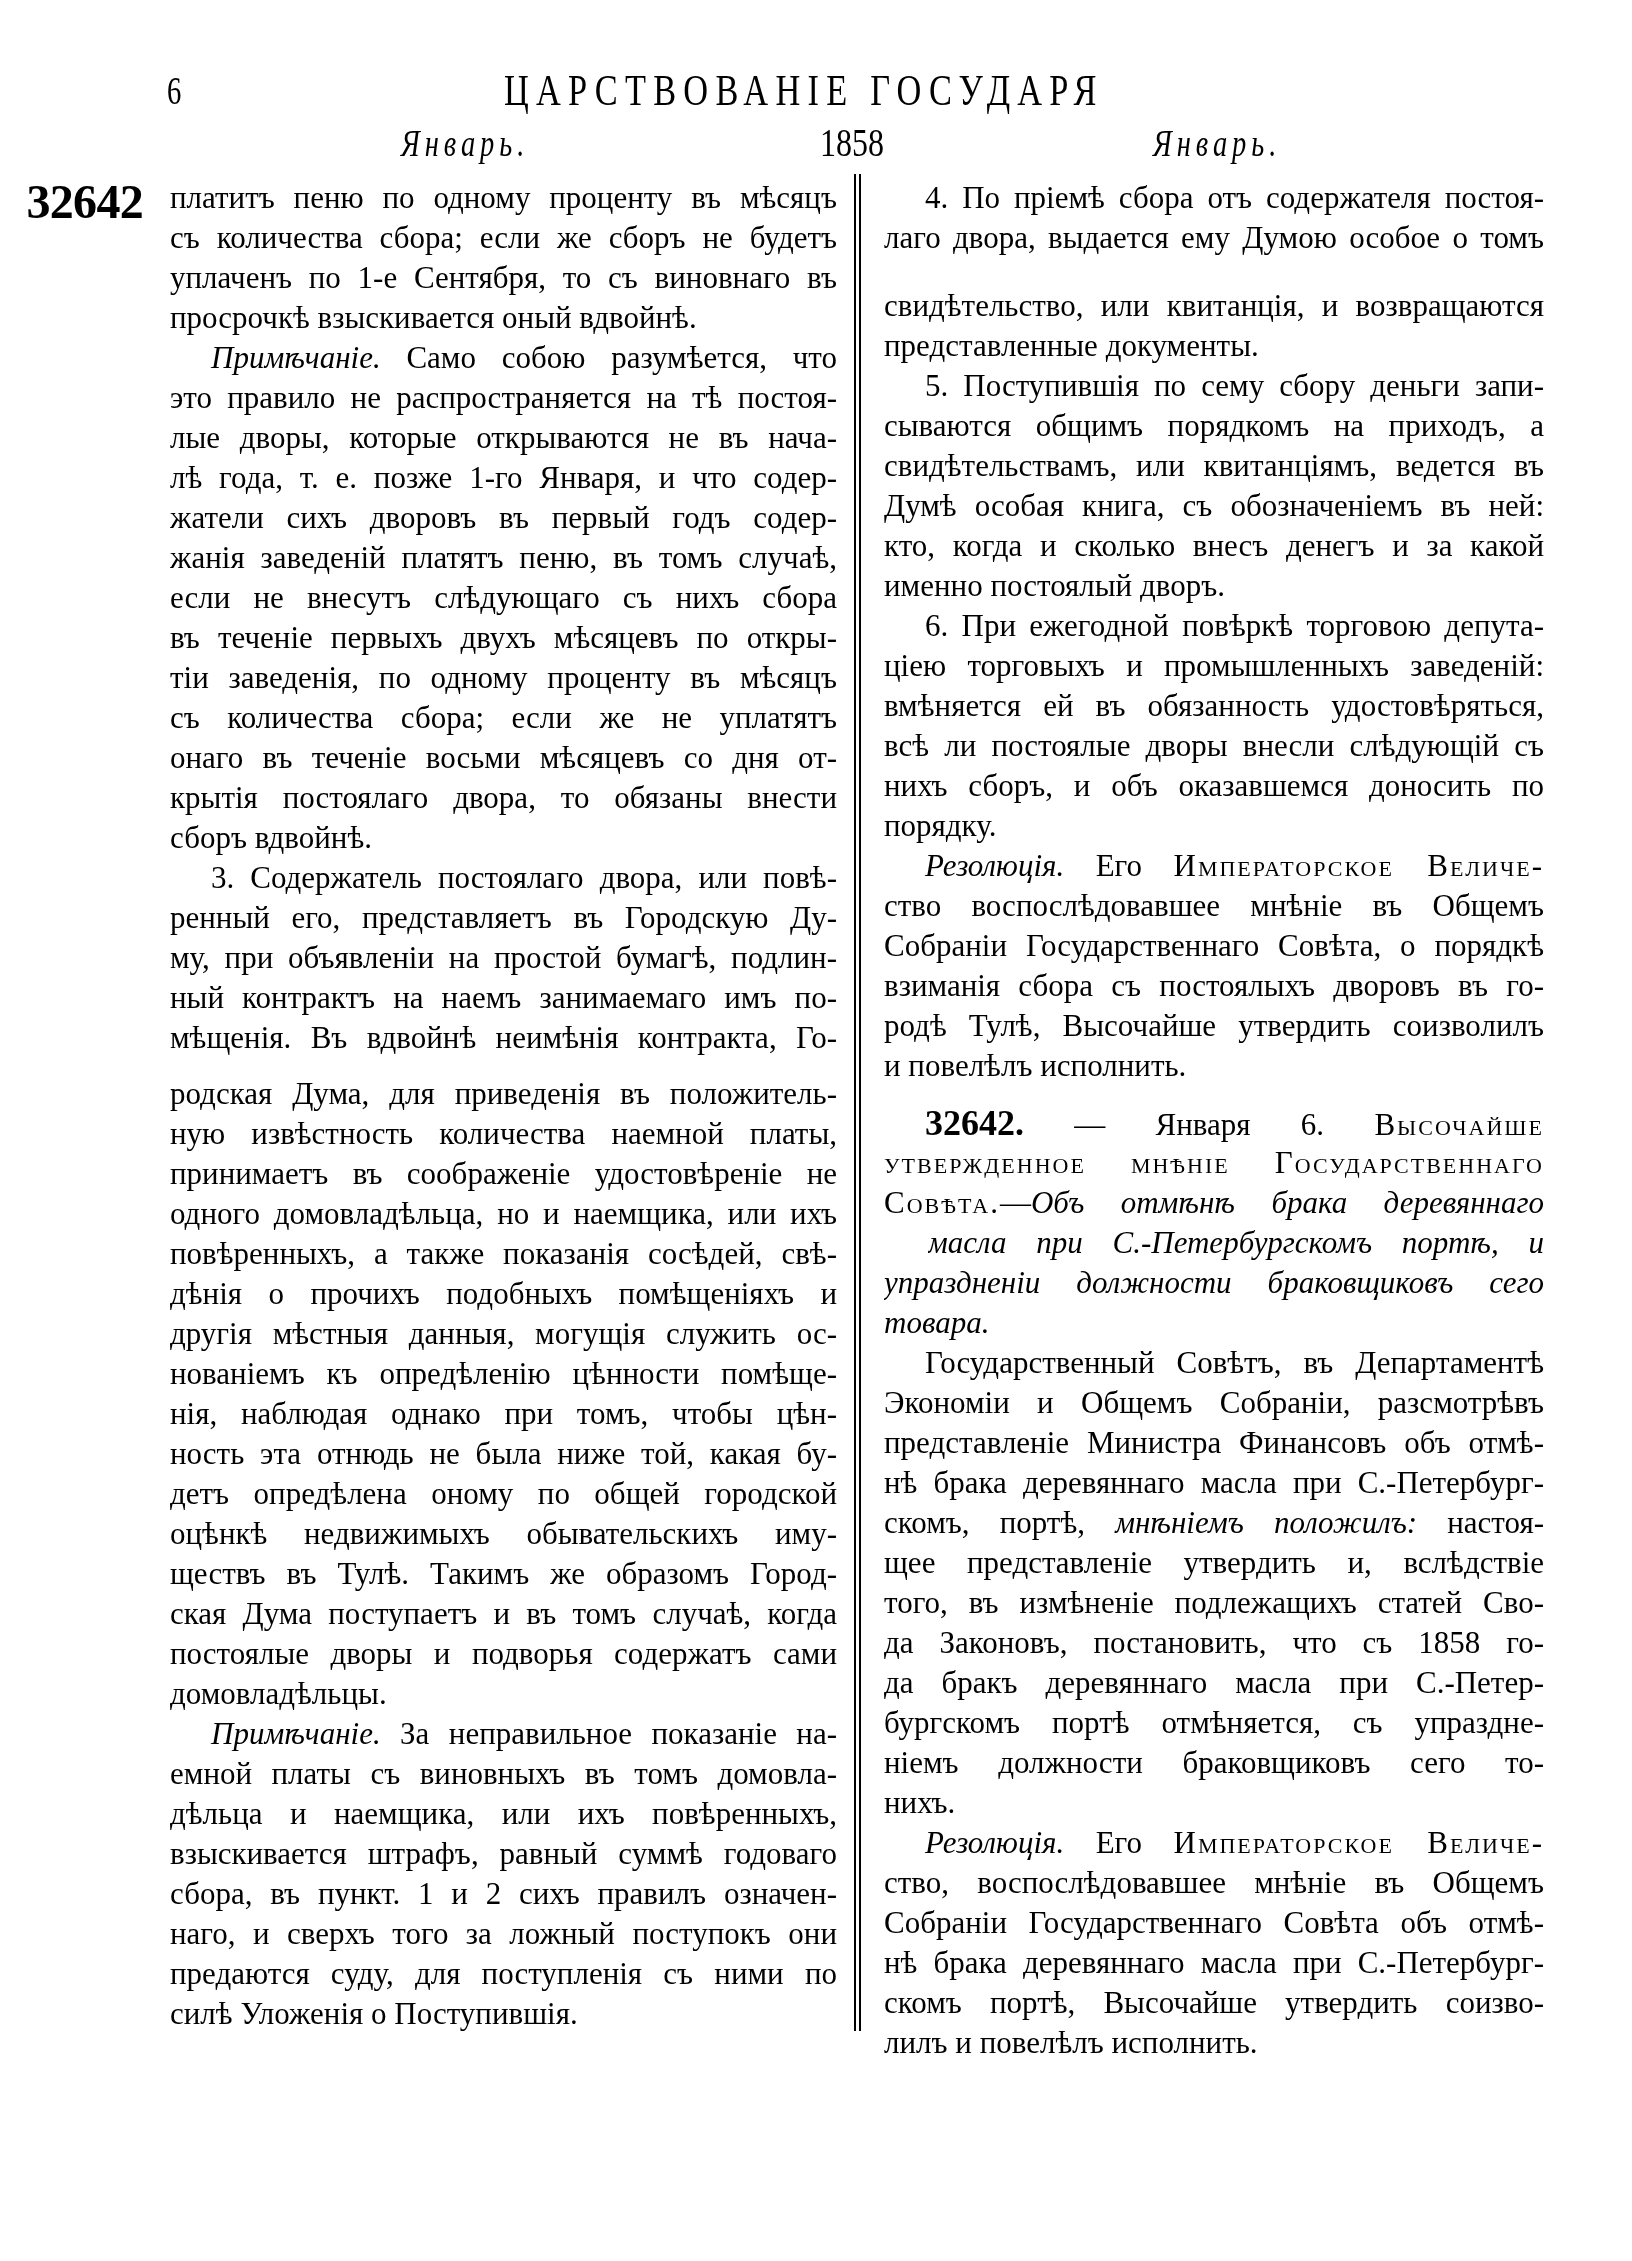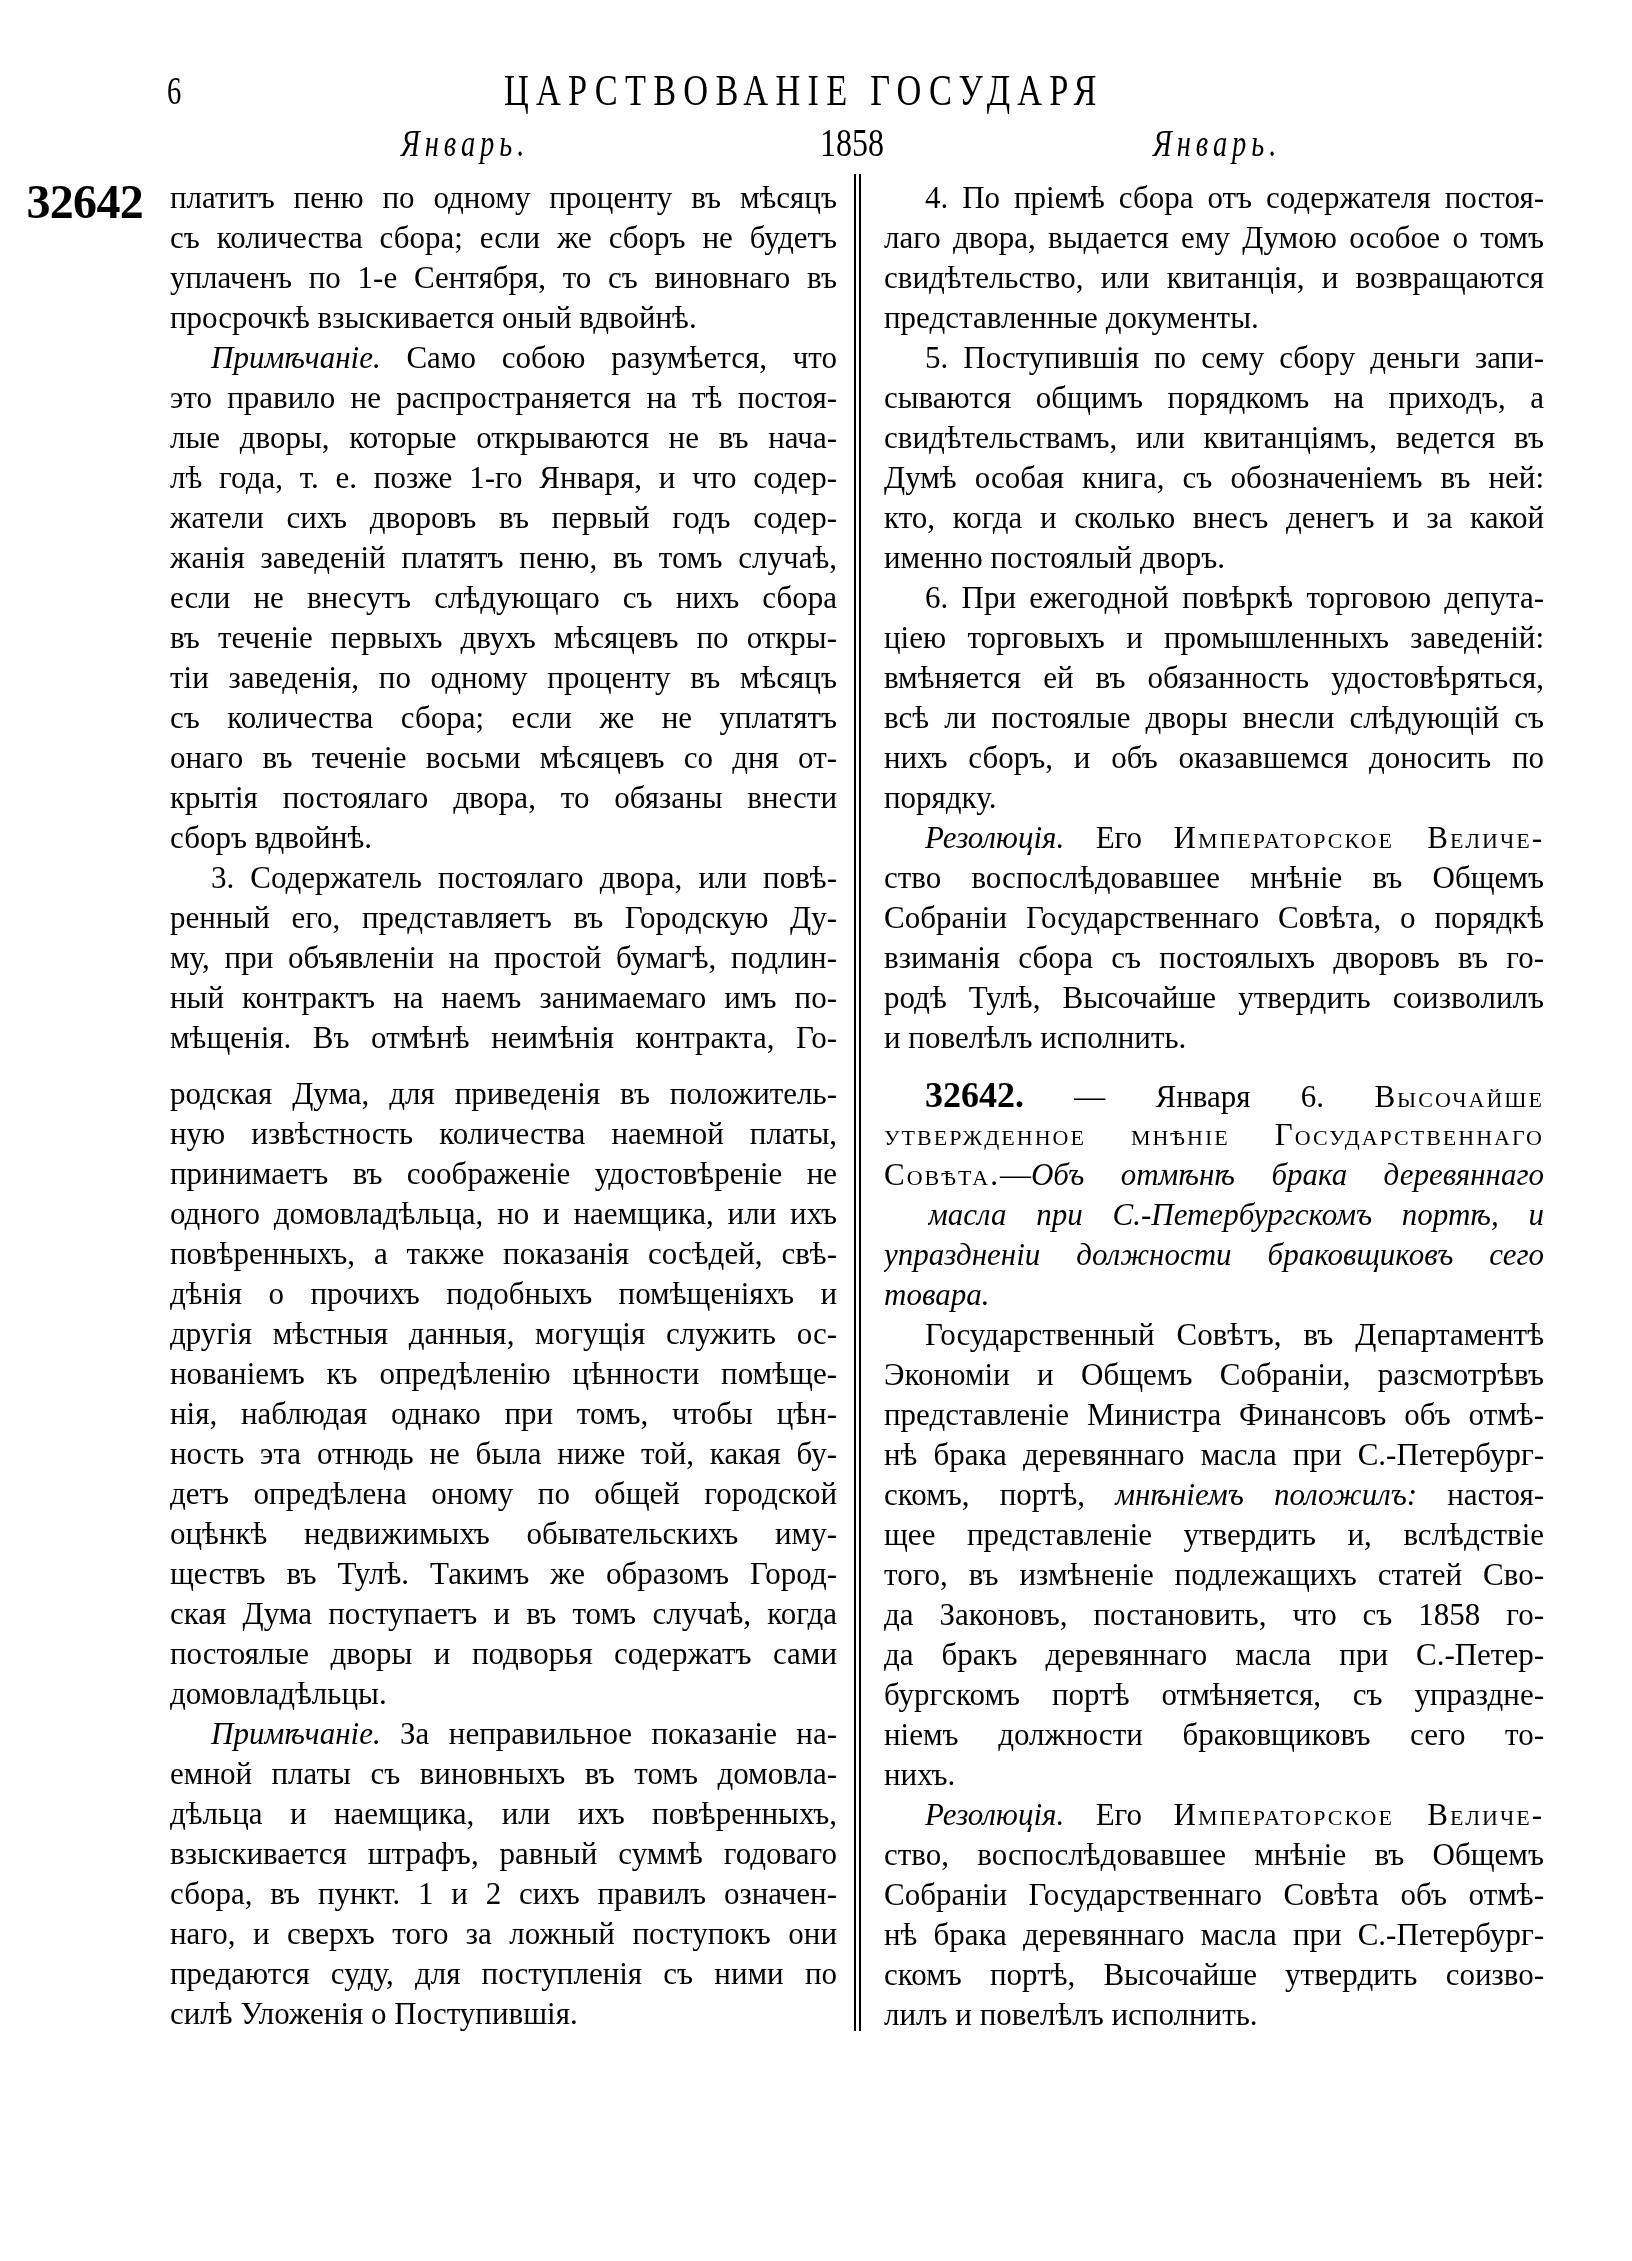--- a/index.html
+++ b/index.html
@@ -56,21 +56,21 @@
     <div class="line" style="white-space: normal; height: 40px; overflow: hidden;"><span class="seg-n">въ теченіе первыхъ двухъ мѣсяцевъ по откры-</span></div>
     <div class="line" style="white-space: normal; height: 40px; overflow: hidden;"><span class="seg-n">тіи заведенія, по одному проценту въ мѣсяцъ</span></div>
     <div class="line" style="white-space: normal; height: 40px; overflow: hidden;"><span class="seg-n">съ количества сбора; если же не уплатятъ</span></div>
     <div class="line" style="white-space: normal; height: 40px; overflow: hidden;"><span class="seg-n">онаго въ теченіе восьми мѣсяцевъ со дня от-</span></div>
     <div class="line" style="white-space: normal; height: 40px; overflow: hidden;"><span class="seg-n">крытія постоялаго двора, то обязаны внести</span></div>
     <div class="line last"><span class="seg-n">сборъ вдвойнѣ.</span></div>
     <div class="line indent" style="white-space: normal; height: 40px; overflow: hidden;"><span class="seg-n">3. Содержатель постоялаго двора, или повѣ-</span></div>
     <div class="line" style="white-space: normal; height: 40px; overflow: hidden;"><span class="seg-n">ренный его, представляетъ въ Городскую Ду-</span></div>
     <div class="line" style="white-space: normal; height: 40px; overflow: hidden;"><span class="seg-n">му, при объявленіи на простой бумагѣ, подлин-</span></div>
     <div class="line" style="white-space: normal; height: 40px; overflow: hidden;"><span class="seg-n">ный контрактъ на наемъ занимаемаго имъ по-</span></div>
-    <div class="line" style="white-space: normal; height: 40px; overflow: hidden;"><span class="seg-n">мѣщенія. Въ отмѣнѣ неимѣнія контракта, Го-</span></div>
+    <div class="line" style="white-space: normal; height: 40px; overflow: hidden;"><span class="seg-n">мѣщенія. Въ вдвойнѣ неимѣнія контракта, Го-</span></div>
     <div class="line" style="white-space: normal; height: 40px; overflow: hidden; margin-top: 16px;"><span class="seg-n">родская Дума, для приведенія въ положитель-</span></div>
     <div class="line" style="white-space: normal; height: 40px; overflow: hidden;"><span class="seg-n">ную извѣстность количества наемной платы,</span></div>
     <div class="line" style="white-space: normal; height: 40px; overflow: hidden;"><span class="seg-n">принимаетъ въ соображеніе удостовѣреніе не</span></div>
     <div class="line" style="white-space: normal; height: 40px; overflow: hidden;"><span class="seg-n">одного домовладѣльца, но и наемщика, или ихъ</span></div>
     <div class="line" style="white-space: normal; height: 40px; overflow: hidden;"><span class="seg-n">повѣренныхъ, а также показанія сосѣдей, свѣ-</span></div>
     <div class="line" style="white-space: normal; height: 40px; overflow: hidden;"><span class="seg-n">дѣнія о прочихъ подобныхъ помѣщеніяхъ и</span></div>
     <div class="line" style="white-space: normal; height: 40px; overflow: hidden;"><span class="seg-n">другія мѣстныя данныя, могущія служить ос-</span></div>
     <div class="line" style="white-space: normal; height: 40px; overflow: hidden;"><span class="seg-n">нованіемъ къ опредѣленію цѣнности помѣще-</span></div>
     <div class="line" style="white-space: normal; height: 40px; overflow: hidden;"><span class="seg-n">нія, наблюдая однако при томъ, чтобы цѣн-</span></div>
     <div class="line" style="white-space: normal; height: 40px; overflow: hidden;"><span class="seg-n">ность эта отнюдь не была ниже той, какая бу-</span></div>
@@ -86,21 +86,21 @@
     <div class="line" style="white-space: normal; height: 40px; overflow: hidden;"><span class="seg-n">взыскивается штрафъ, равный суммѣ годоваго</span></div>
     <div class="line" style="white-space: normal; height: 40px; overflow: hidden;"><span class="seg-n">сбора, въ пункт. 1 и 2 сихъ правилъ означен-</span></div>
     <div class="line" style="white-space: normal; height: 40px; overflow: hidden;"><span class="seg-n">наго, и сверхъ того за ложный поступокъ они</span></div>
     <div class="line" style="white-space: normal; height: 40px; overflow: hidden;"><span class="seg-n">предаются суду, для поступленія съ ними по</span></div>
     <div class="line last"><span class="seg-n">силѣ Уложенія о Поступившія.</span></div>
   </div>
 <div id="column-divider"></div>
 <div id="col-right" class="col">
     <div class="line indent" style="white-space: normal; height: 40px; overflow: hidden;"><span class="seg-n">4. По пріемѣ сбора отъ содержателя постоя-</span></div>
     <div class="line" style="white-space: normal; height: 40px; overflow: hidden;"><span class="seg-n">лаго двора, выдается ему Думою особое о томъ</span></div>
-    <div class="line" style="white-space: normal; height: 40px; overflow: hidden;"><span class="seg-n">свидѣтельство, или квитанція, и возвращаются</span></div>
+    <div class="line" style="white-space: normal; height: 40px; overflow: hidden; margin-top: 28px;"><span class="seg-n">свидѣтельство, или квитанція, и возвращаются</span></div>
     <div class="line last"><span class="seg-n">представленные документы.</span></div>
     <div class="line indent" style="white-space: normal; height: 40px; overflow: hidden;"><span class="seg-n">5. Поступившія по сему сбору деньги запи-</span></div>
     <div class="line" style="white-space: normal; height: 40px; overflow: hidden;"><span class="seg-n">сываются общимъ порядкомъ на приходъ, а</span></div>
     <div class="line" style="white-space: normal; height: 40px; overflow: hidden;"><span class="seg-n">свидѣтельствамъ, или квитанціямъ, ведется въ</span></div>
     <div class="line" style="white-space: normal; height: 40px; overflow: hidden;"><span class="seg-n">Думѣ особая книга, съ обозначеніемъ въ ней:</span></div>
     <div class="line" style="white-space: normal; height: 40px; overflow: hidden;"><span class="seg-n">кто, когда и сколько внесъ денегъ и за какой</span></div>
     <div class="line last"><span class="seg-n">именно постоялый дворъ.</span></div>
     <div class="line indent" style="white-space: normal; height: 40px; overflow: hidden;"><span class="seg-n">6. При ежегодной повѣркѣ торговою депута-</span></div>
     <div class="line" style="white-space: normal; height: 40px; overflow: hidden;"><span class="seg-n">ціею торговыхъ и промышленныхъ заведеній:</span></div>
     <div class="line" style="white-space: normal; height: 40px; overflow: hidden;"><span class="seg-n">вмѣняется ей въ обязанность удостовѣряться,</span></div>

